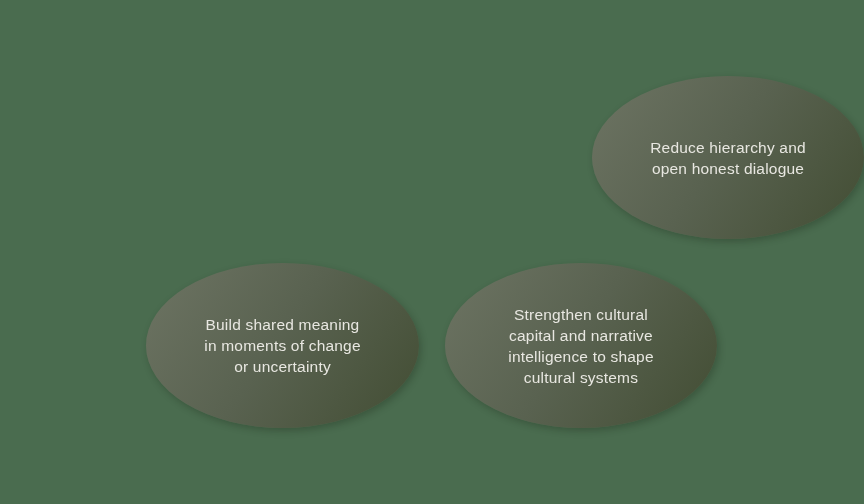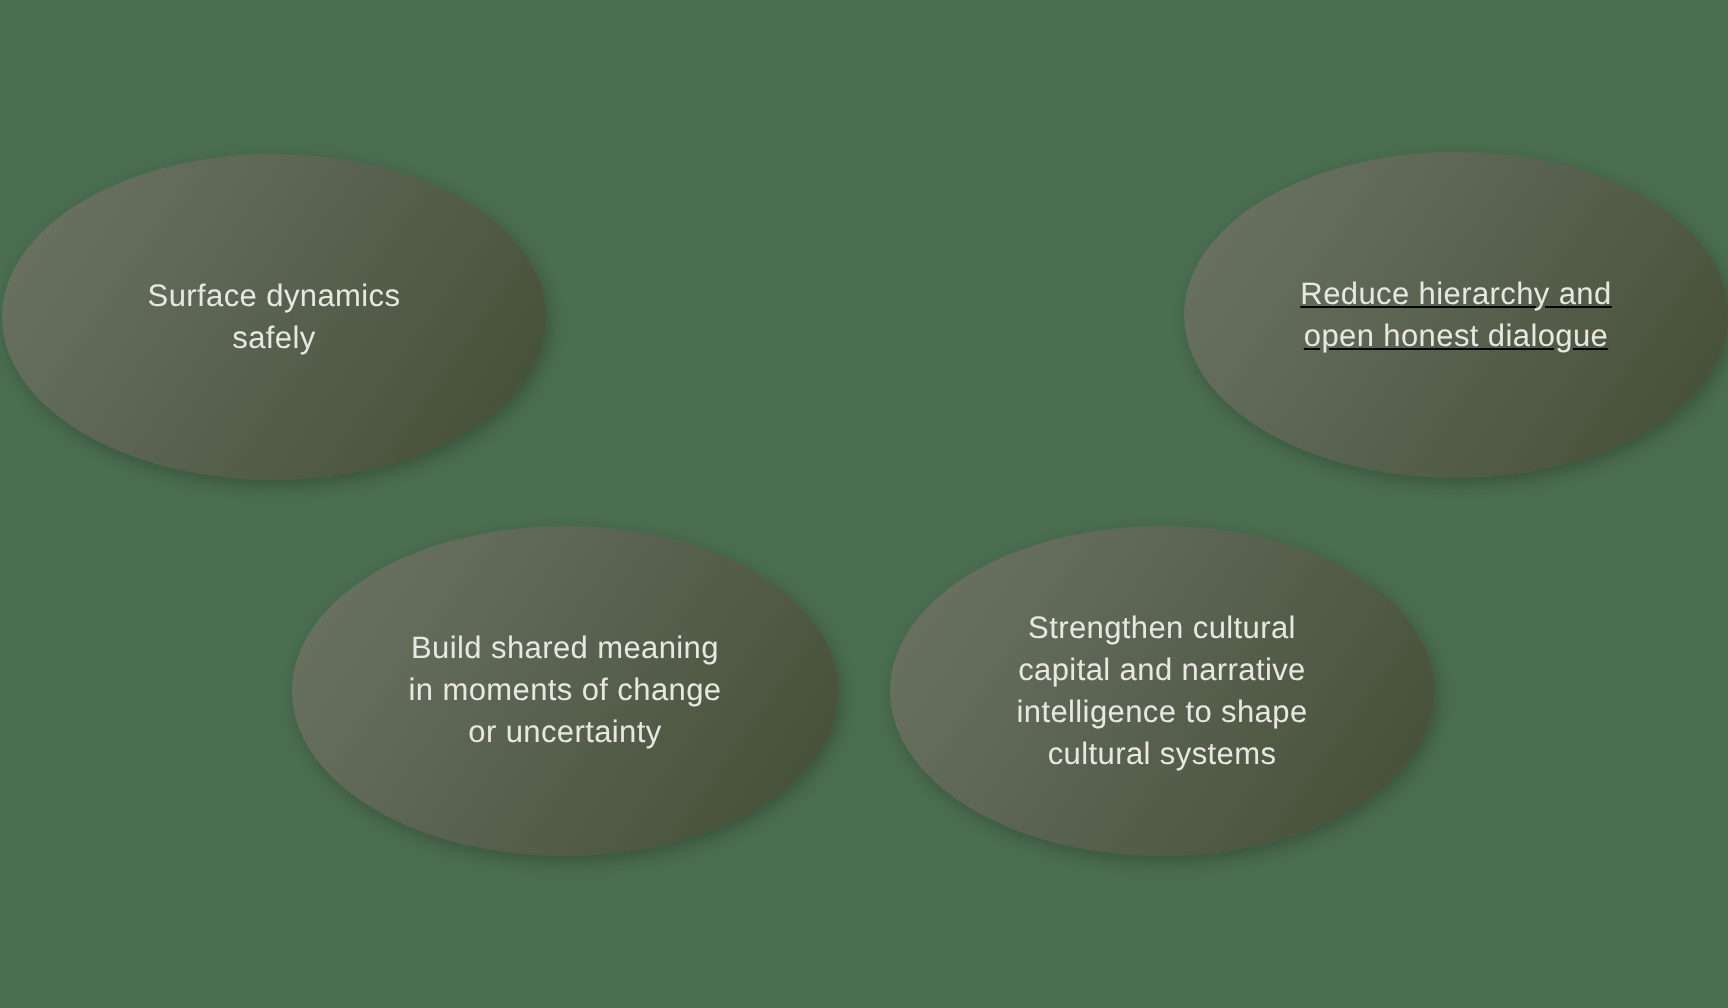--- a/index.html
+++ b/index.html
@@ -32,34 +32,30 @@
     color: var(--text, #e8e7e1);
     font-size: 15.5px;
     line-height: 21px;
     letter-spacing: 0.2px;
     white-space: pre-line;
     padding: 0 26px;
   }
   
   #e1 { left: 1px;   top: 77px;  width: 272px; height: 163px; }
   #e2 { left: 296px; top: 76px;  width: 272px; height: 163px; }
-  #e3 { left: 592px; top: 76px;  width: 272px; height: 163px; text-decoration: underline; }
+  #e3 { left: 592px; top: 76px;  width: 272px; height: 163px; }
   
   #e4 { left: 146px; top: 263px; width: 273px; height: 165px; }
   #e5 { left: 445px; top: 263px; width: 272px; height: 165px; }
 </style>
 </head>
 <body>
 
 <div class="slide">
 
-  <div class="ellipse" id="e1">
-    <div class="ellipse-label">Surface dynamics
-safely</div>
-  </div>
 
 
   <div class="ellipse" id="e3">
     <div class="ellipse-label">Reduce hierarchy and
 open honest dialogue</div>
   </div>
 
   <div class="ellipse" id="e4">
     <div class="ellipse-label">Build shared meaning
 in moments of change

